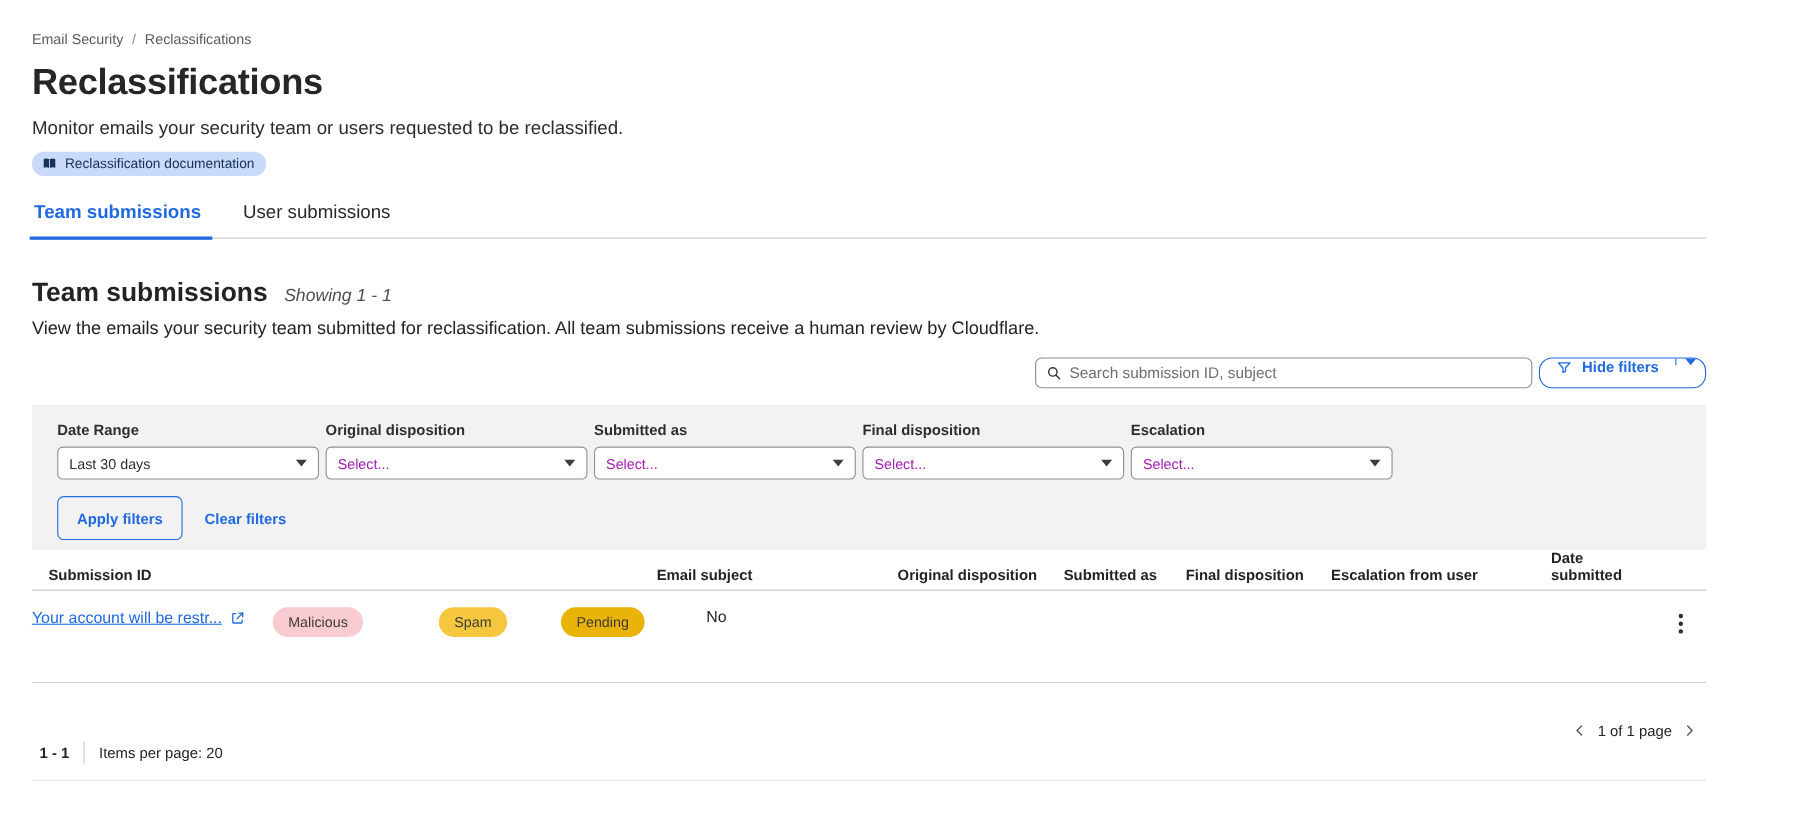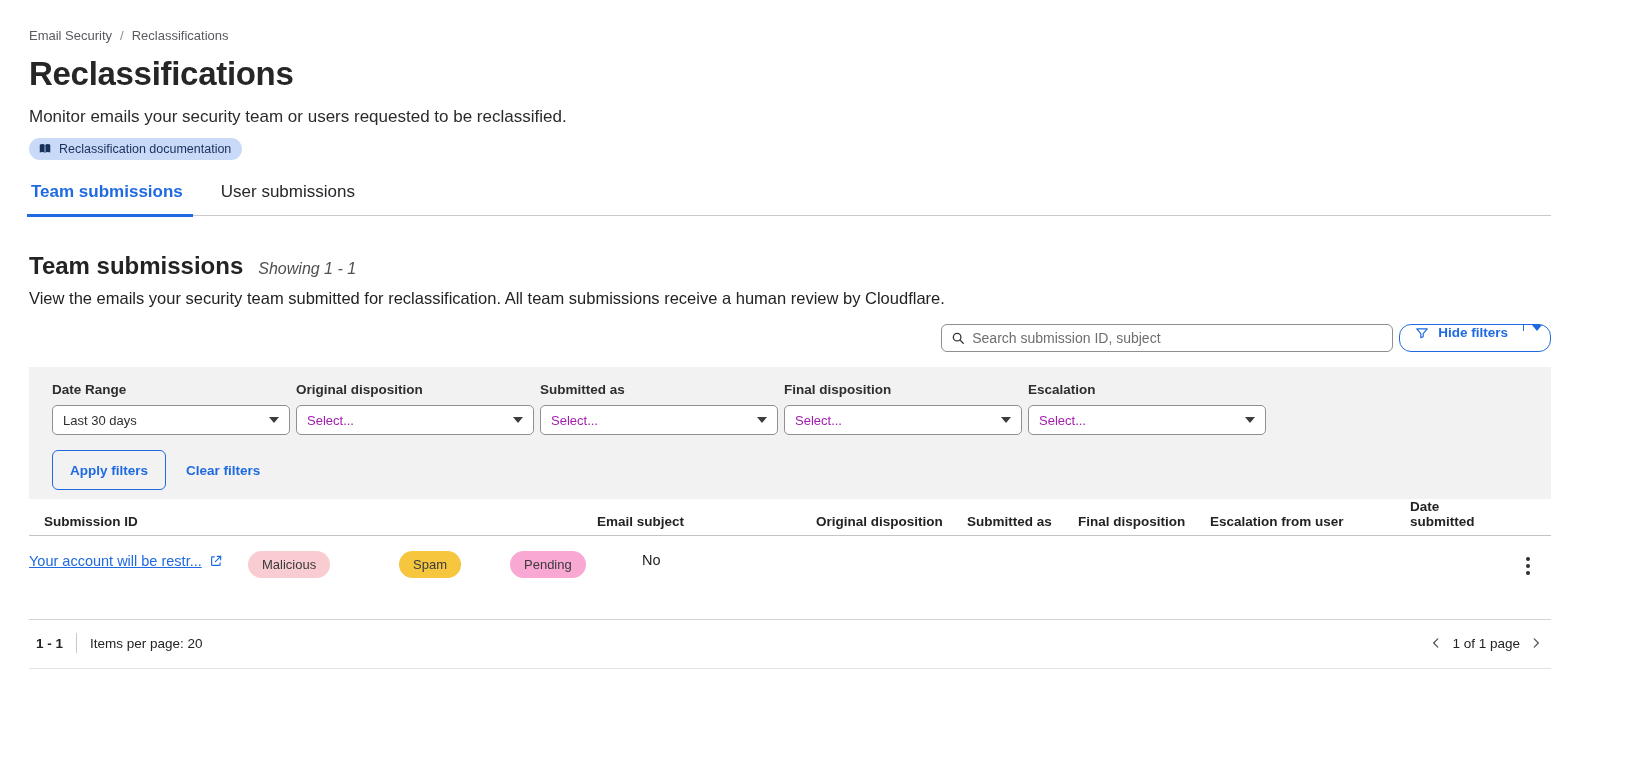--- a/index.html
+++ b/index.html
@@ -84,29 +84,29 @@
   .col-esc { width: 172px; }
   .col-date { width: 105px; padding-left: 28px; }
   .col-actions { flex: 1; display: flex; justify-content: flex-end; padding-right: 16px; }
 
   .id-link { color: #1f6ae0; font-size: 15.5px; font-weight: 700; text-decoration: none; cursor: pointer; }
   .subject-wrap { display: flex; align-items: center; gap: 7px; margin-top: 2px; }
   .subject-link { color: #1f6ae0; font-size: 14.5px; text-decoration: underline; cursor: pointer; text-align: right; }
   .badge { display: inline-block; border-radius: 14px; padding: 6px 14px; font-size: 13px; color: #3a3a3a; }
   .badge-malicious { background: #f8ccd1; }
   .badge-spam { background: #f5c63e; }
-  .badge-pending { background: #f9a8d4; }
+  .badge-pending { background: #eab308; }
   .cell-text { font-size: 14.5px; color: #232323; margin-top: 5px; }
   .date-cell { font-size: 14.5px; color: #232323; line-height: 1.38; margin-top: 2px; }
   .kebab { display: flex; flex-direction: column; gap: 3px; padding: 6px 5px; cursor: pointer; }
   .kebab span { width: 4px; height: 4px; border-radius: 50%; background: #2e2e2e; }
 
   
   .pagination { width: 1522px; display: flex; justify-content: space-between; align-items: center; padding: 13px 0 15px 0; border-bottom: 1px solid #e3e3e3; }
-  .pag-left { display: flex; align-items: center; padding-left: 7px; font-size: 13.5px; color: #232323; }
+  .pag-left { display: flex; align-items: center; padding-left: 7px; font-size: 13.5px; color: #232323; margin-top: 40px; }
   .pag-range { font-weight: 700; }
   .pag-divider { width: 1px; height: 20px; background: #c9c9c9; margin: 0 13px; }
   .pag-right { display: flex; align-items: center; gap: 9px; font-size: 13.5px; color: #232323; padding-right: 8px; }
   .chev { display: flex; align-items: center; cursor: pointer; }
 </style>
 </head>
 <body>
 
 <div class="page">
 

